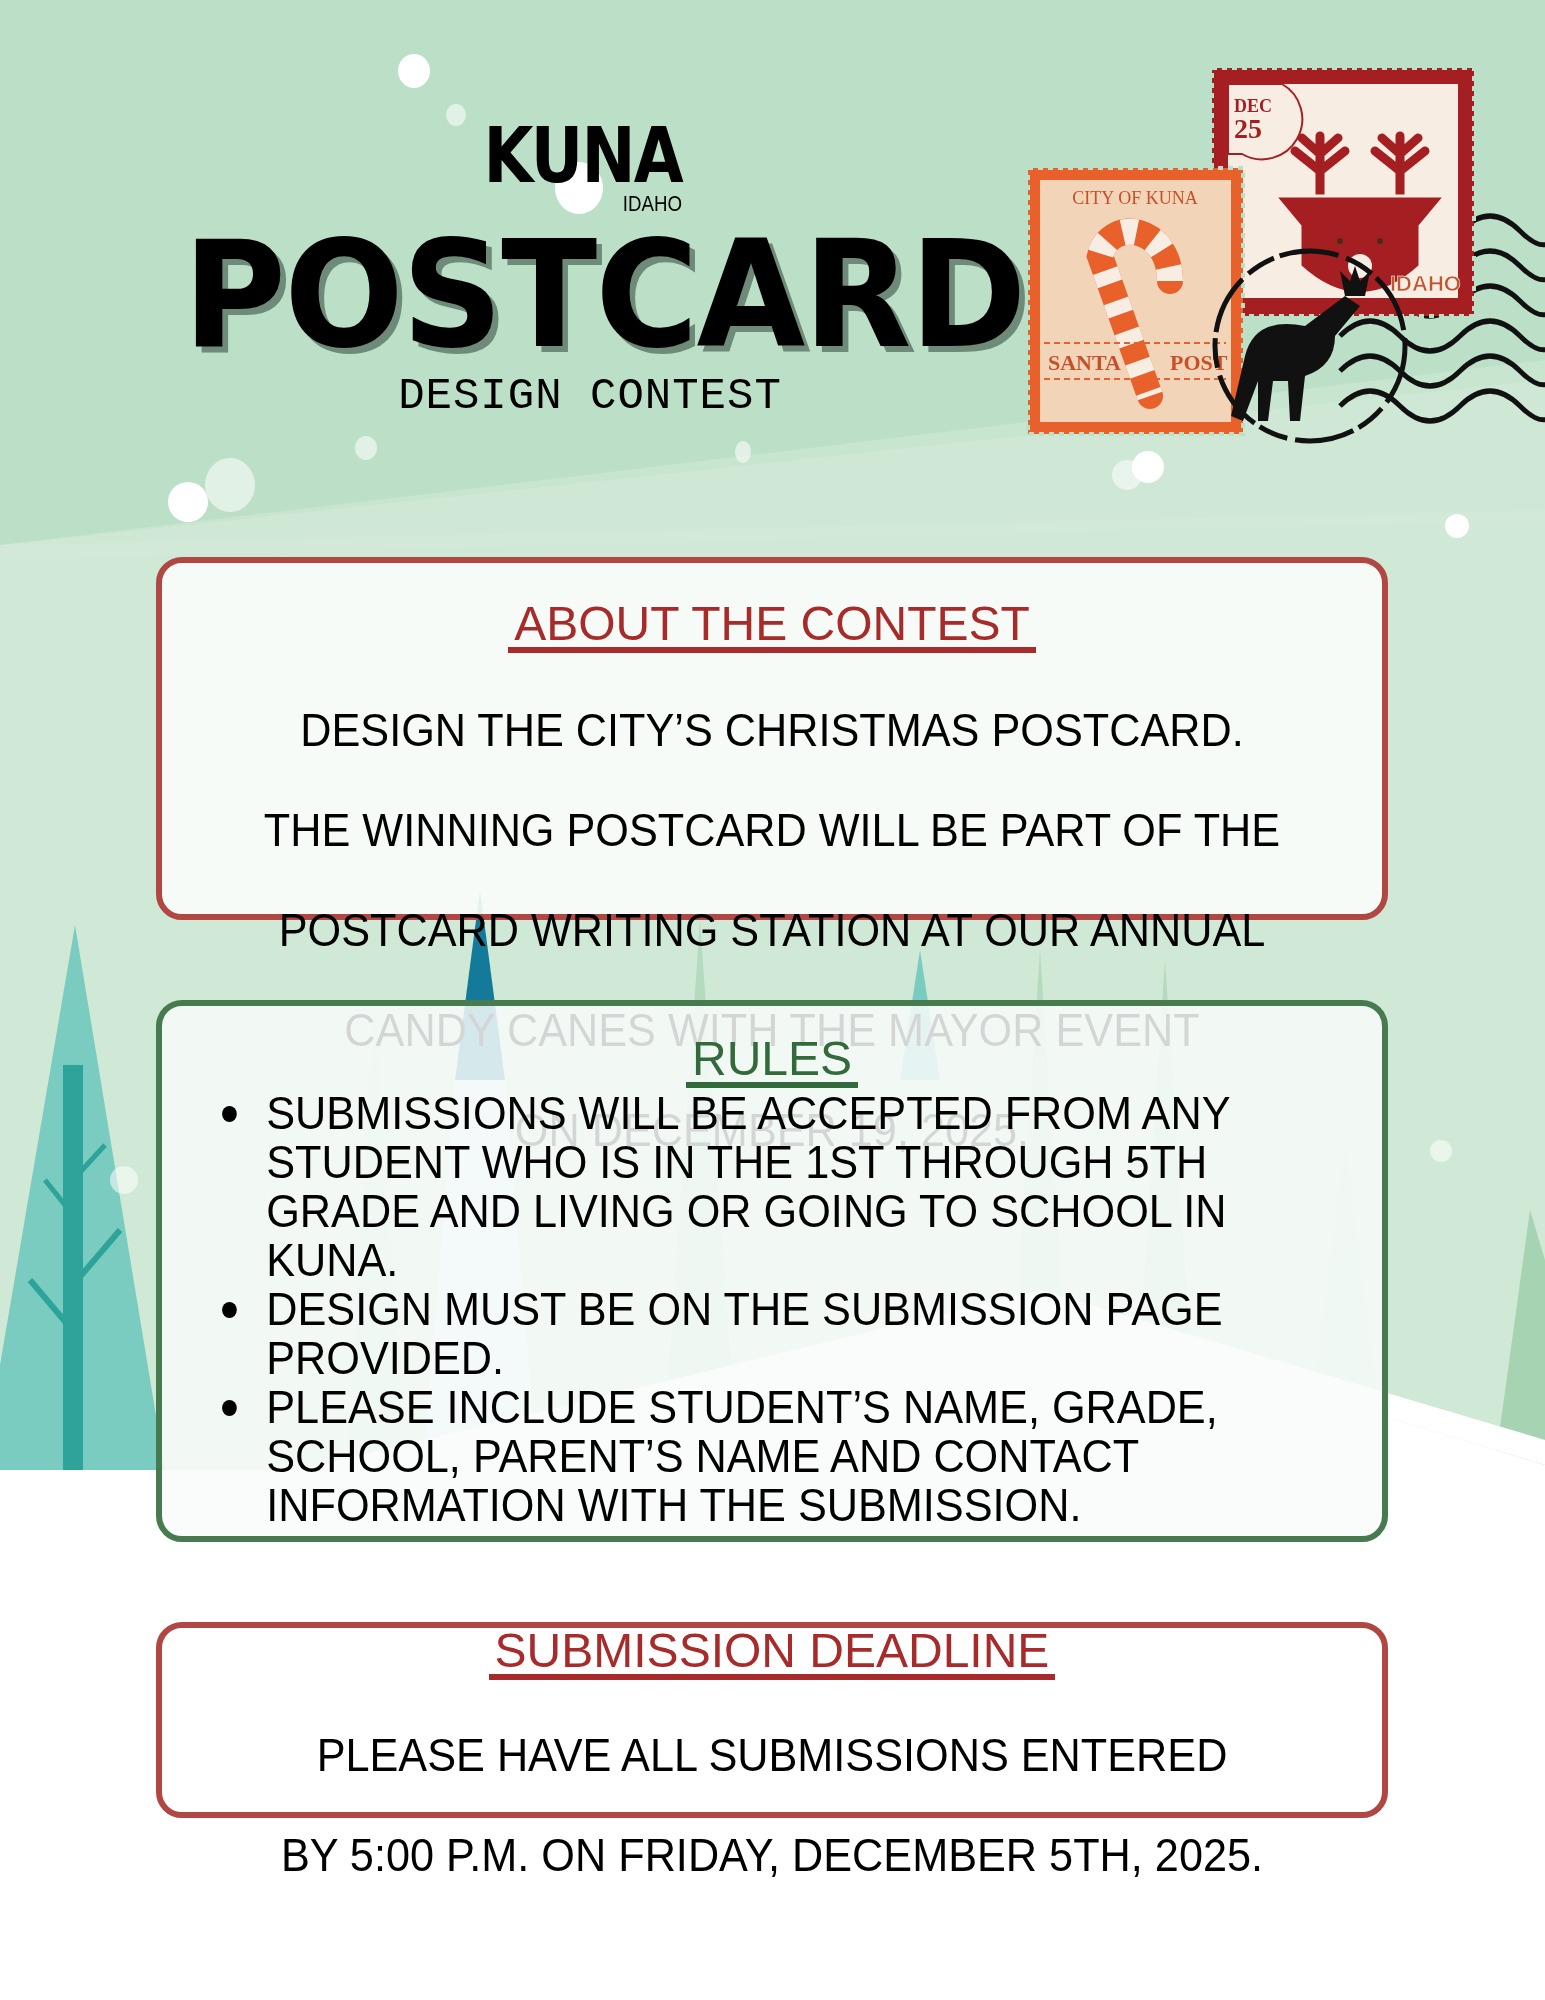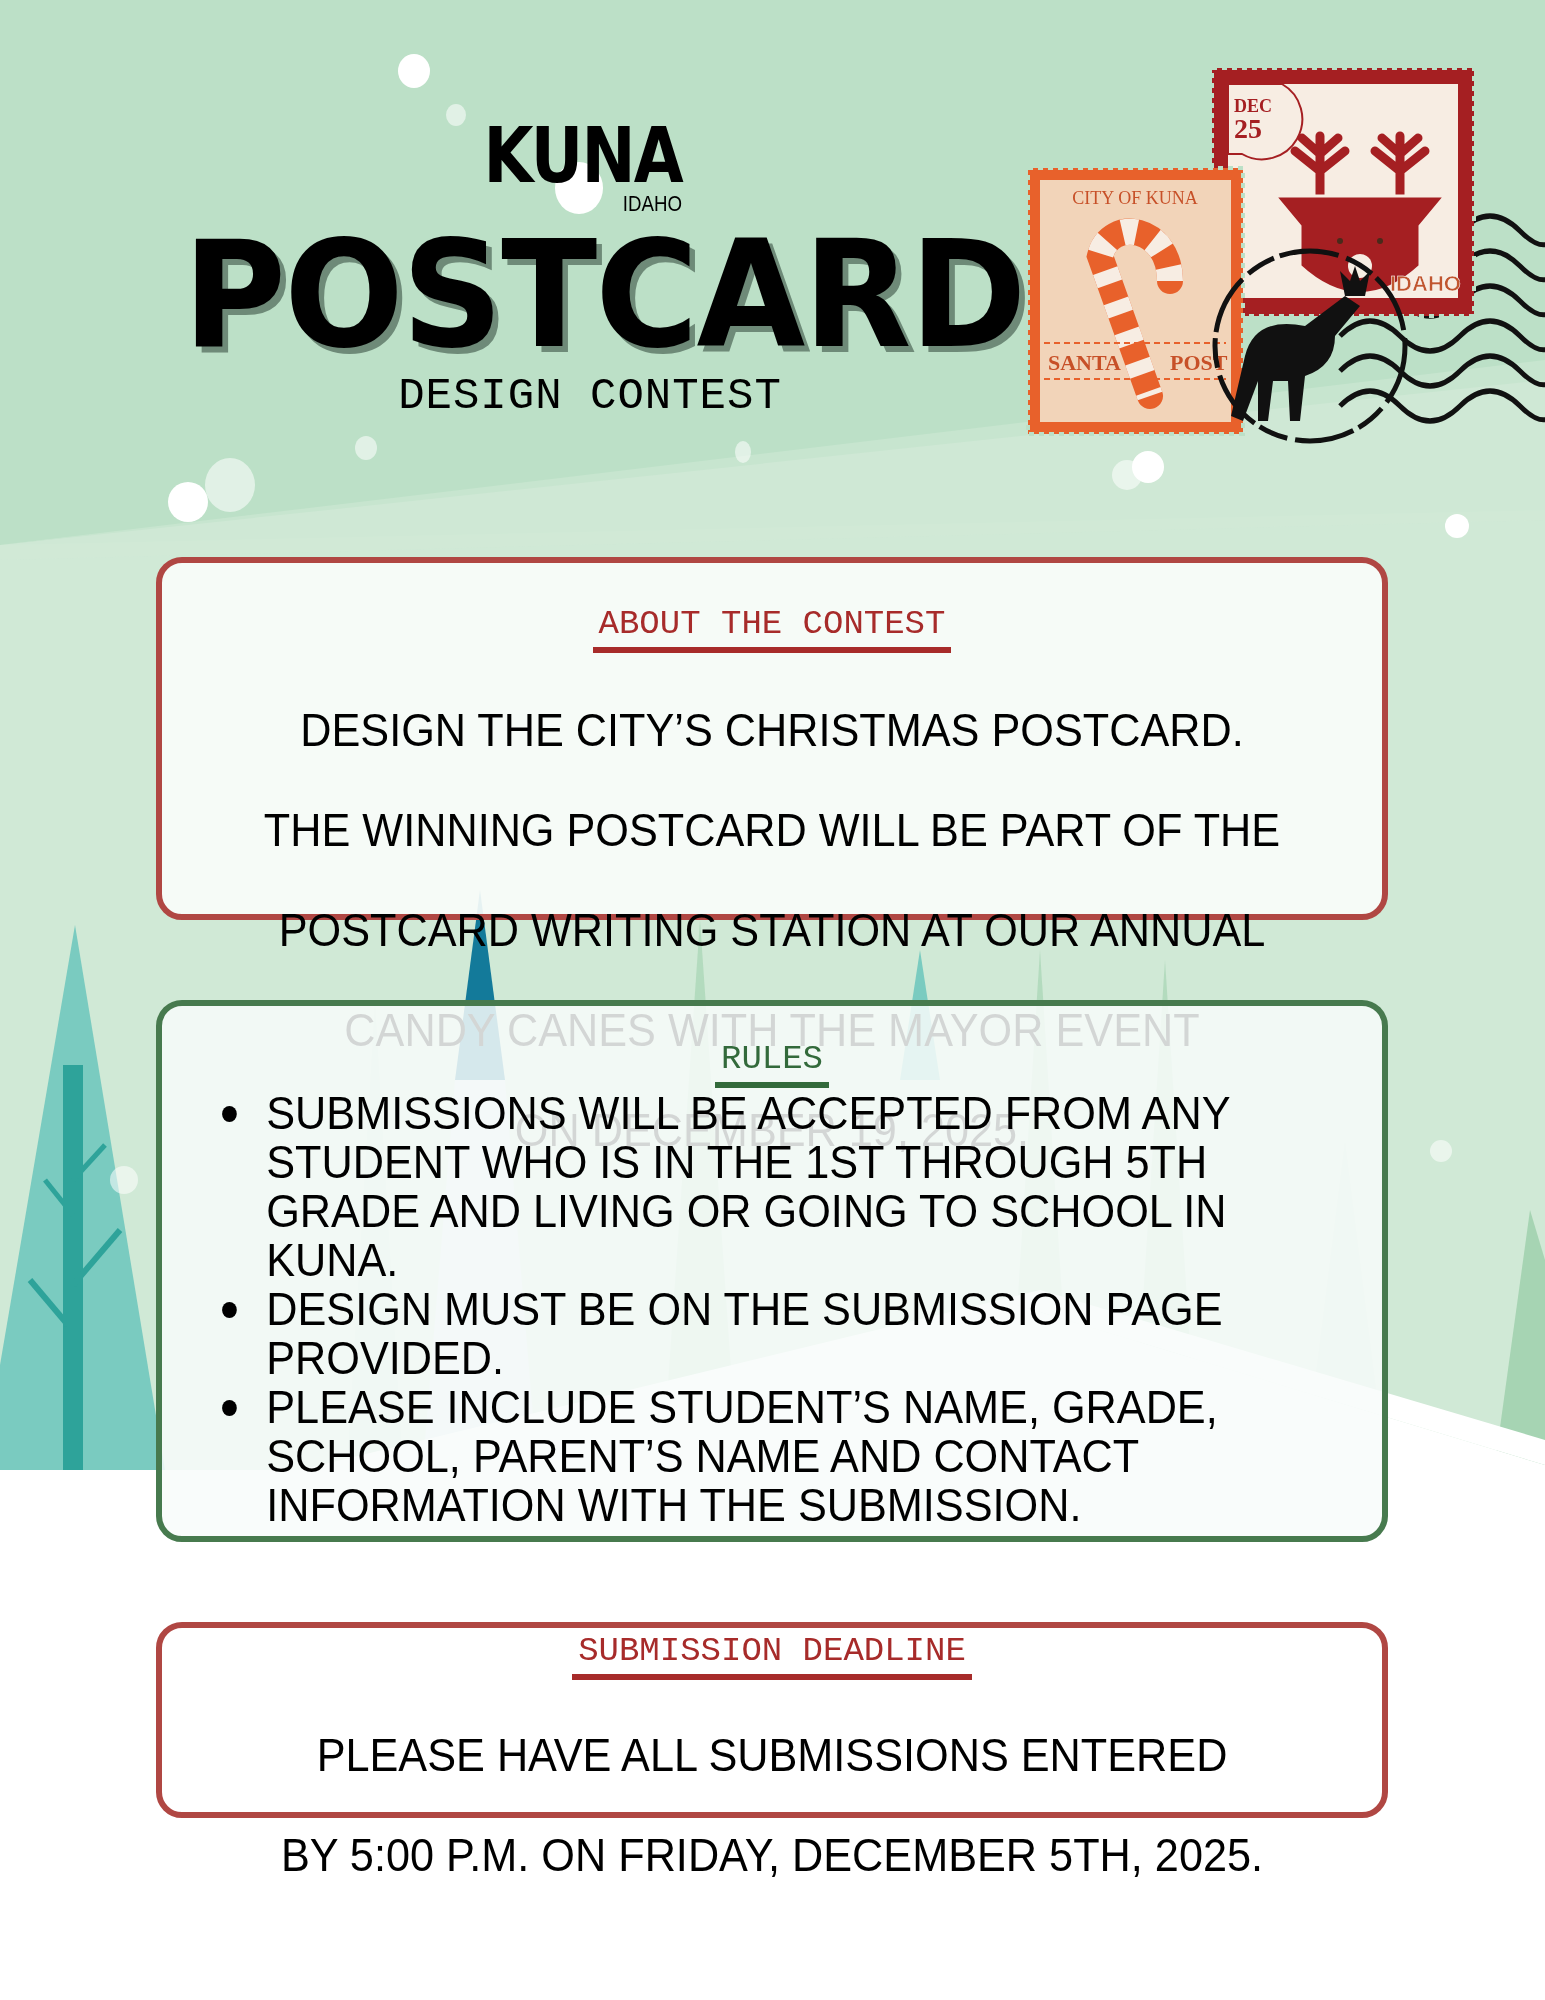--- a/index.html
+++ b/index.html
@@ -45,22 +45,22 @@
 
     .box {
       position: absolute; left: 156px; width: 1232px;
       background: rgba(248,252,250,0.92);
       border-radius: 26px;
       text-align: center;
     }
     .box.red { border: 6px solid #b04743; }
     .box.green { border: 6px solid #477a4e; }
     .box-title {
-      font-family: Liberation Mono, monospace;
-      font-size: 34px; line-height: 46px; letter-spacing: 0px;
+      font-family: Liberation Sans, sans-serif;
+      font-size: 48px; line-height: 46px; letter-spacing: 0px;
       display: inline-block;
       border-bottom: 6px solid currentColor;
       padding: 0 6px;
       text-align: right;
     }
     .box-title.red { color: #a72b2a; }
     .box-title.green { color: #336a3b; }
     .box-body {
       font-family: "Liberation Sans", sans-serif;
       font-size: 47px; line-height: 50px;

